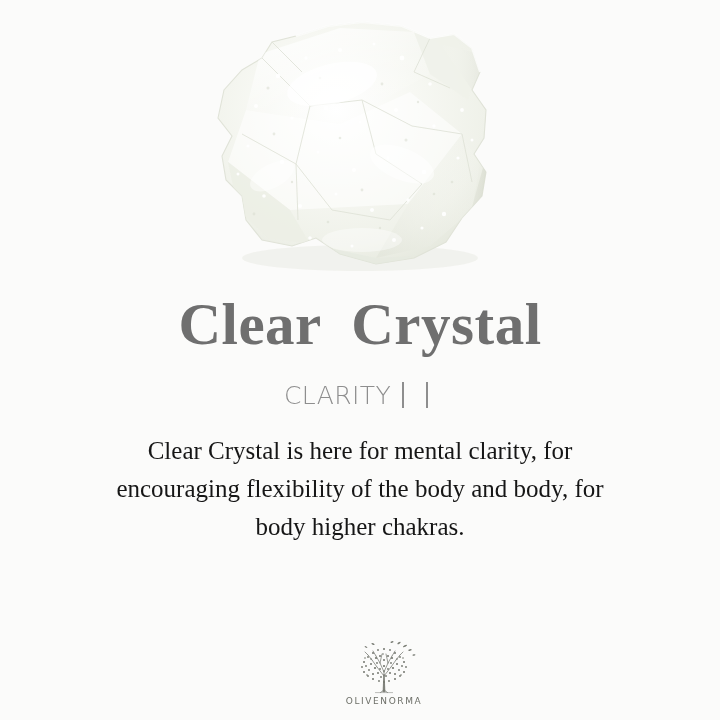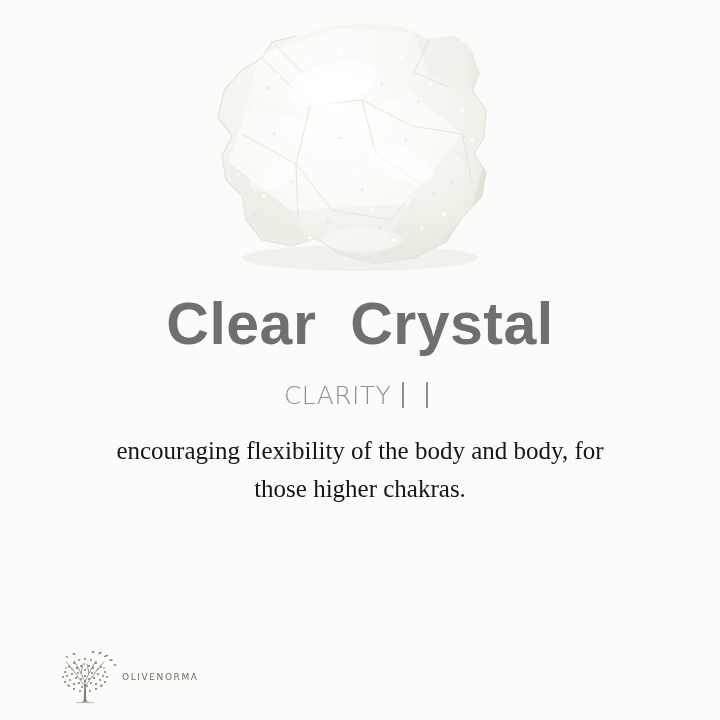--- a/index.html
+++ b/index.html
@@ -34,21 +34,21 @@
     position: absolute;
     left: 0;
     top: 0;
     width: 720px;
     height: 282px;
     display: block;
   }
 
   
   .title {
-    font-family: Liberation Sans, sans-serif;
+    font-family: Liberation Serif, serif;
     font-size: 59px;
     font-weight: 700;
     color: #6f6f6f;
     letter-spacing: 0.5px;
     line-height: 1;
     margin: 13px 0 0 0;
     white-space: pre;
     text-align: center;
   }
 
@@ -89,21 +89,21 @@
   }
   .body-copy .line { display: block; white-space: nowrap; }
 
   
   .logo {
     position: absolute;
     left: 0;
     right: 0;
     bottom: 14px;
     display: flex;
-    flex-direction: row;
+    flex-direction: column;
     align-items: center;
     margin-left: 48px;
   }
   .logo-mark { display: block; }
   .logo-word {
     margin-top: 1px;
     font-family: "DejaVu Sans", "Liberation Sans", sans-serif;
     font-size: 9px;
     letter-spacing: 1.6px;
     color: #6d6f68;
@@ -244,22 +244,23 @@
 
   <h1 class="title">Clear  Crystal</h1>
 
   <div class="subtitle">
     <span class="kw">CLARITY</span>
     <span class="sep"></span>
     <span class="sep tight"></span>
   </div>
 
   <div class="body-copy">
+    <span class="line">Clear Crystal is here for mental clarity, for</span>
     <span class="line">encouraging flexibility of the body and body, for</span>
-    <span class="line">those higher chakras.</span>
+    <span class="line">body higher chakras.</span>
   </div>
 
   <div class="logo">
     <svg class="logo-mark" width="74" height="58" viewBox="0 0 74 58">
       <g stroke="#70736b" stroke-width="0.7" fill="none" stroke-linecap="round">
 
         <path d="M37,54 L37,34"></path>
         <path d="M37,52 L33.5,54.5"></path>
           <path d="M37,52 L40.5,54.5"></path>
 

